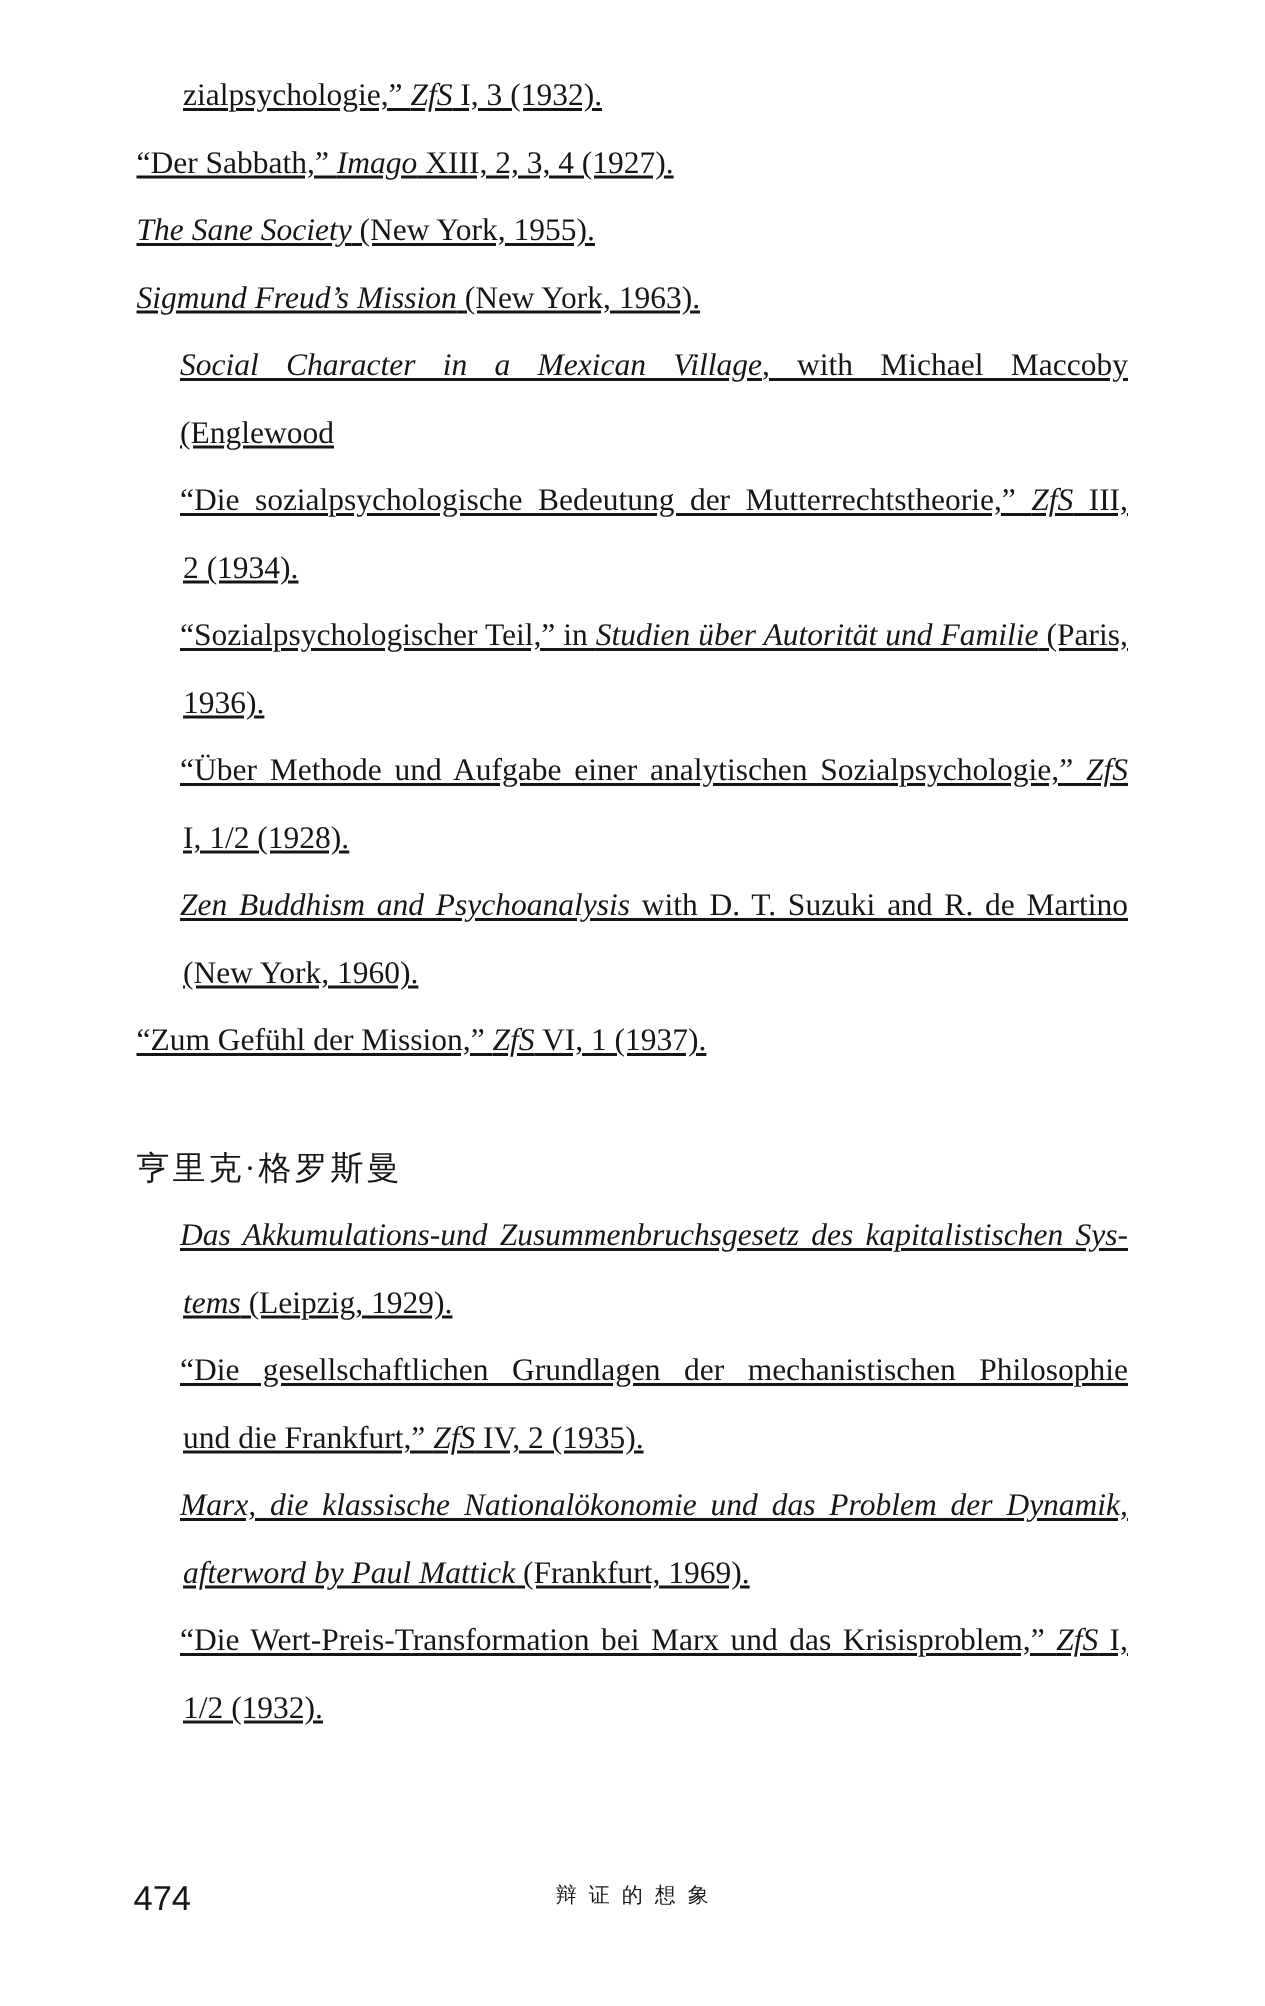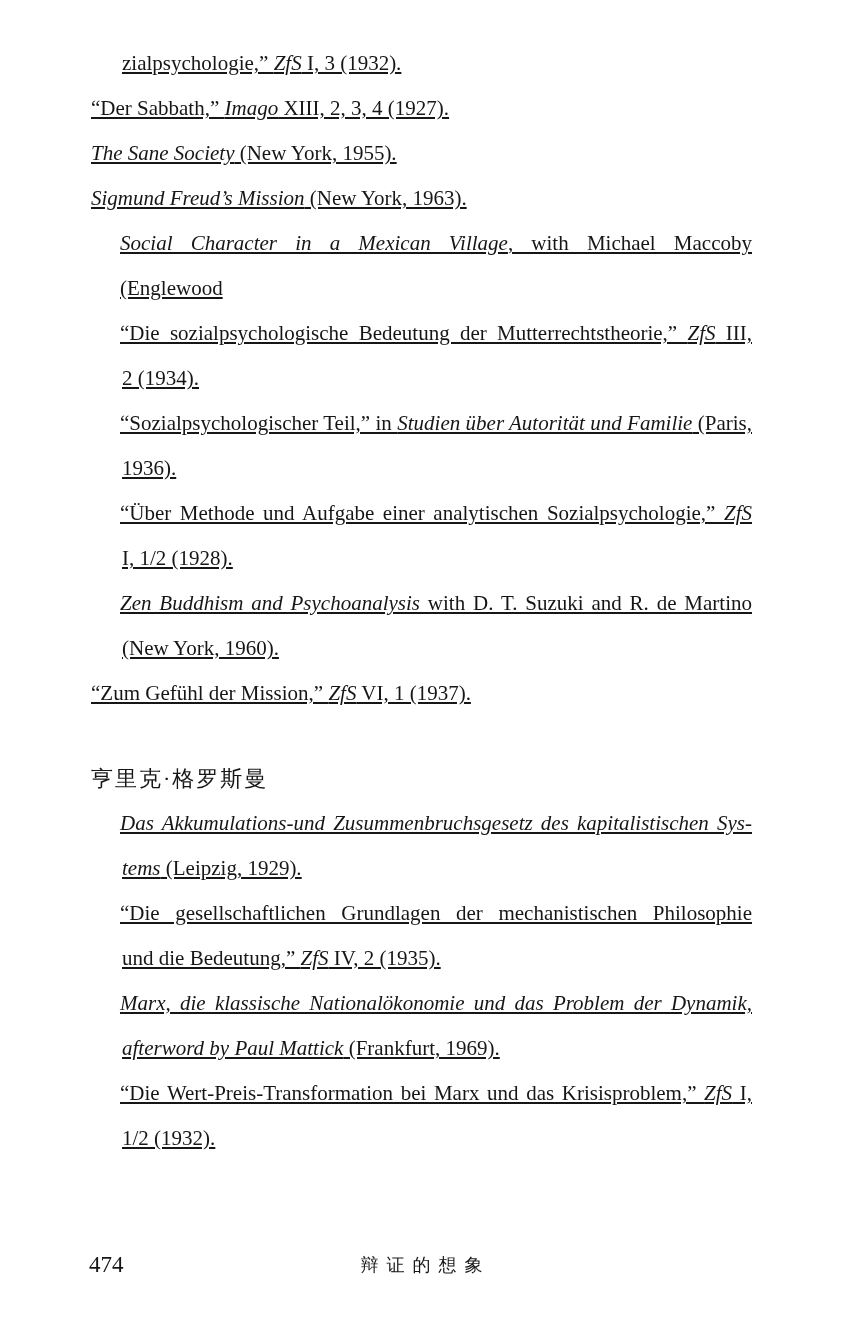--- a/index.html
+++ b/index.html
@@ -35,31 +35,31 @@
   .heading {
     font-size: 22px;
     line-height: 45px;
     margin-top: 40px;
     letter-spacing: 2px;
   }
   .footer-pagenum {
     position: absolute;
     left: 89px;
     top: 1252px;
-    font-family: Liberation Serif, serif;
+    font-family: Liberation Sans, sans-serif;
     font-size: 23px;
     line-height: 26px;
   }
   .footer-title {
     position: absolute;
     left: 0;
     right: 0;
     top: 1255px;
     text-align: center;
-    font-size: 18px;
+    font-size: 14px;
     line-height: 20px;
     letter-spacing: 8px;
     text-indent: 8px;
   }
 </style>
 </head>
 <body>
 
 <main>
   <div class="content">
@@ -97,21 +97,21 @@
       <div class="entry">
         <div class="line"><span>“Zum Gefühl der Mission,” </span><em>ZfS</em><span> VI, 1 (1937).</span></div>
       </div>
       <div class="heading">亨里克·格罗斯曼</div>
       <div class="entry">
         <div class="line just"><em>Das Akkumulations-und Zusummenbruchsgesetz des kapitalistischen Sys-</em></div>
         <div class="line cont"><em>tems</em><span> (Leipzig, 1929).</span></div>
       </div>
       <div class="entry">
         <div class="line just"><span>“Die gesellschaftlichen Grundlagen der mechanistischen Philosophie</span></div>
-        <div class="line cont"><span>und die Bedeutung,” </span><em>ZfS</em><span> IV, 2 (1935).</span></div>
+        <div class="line cont"><span>und die Frankfurt,” </span><em>ZfS</em><span> IV, 2 (1935).</span></div>
       </div>
       <div class="entry">
         <div class="line just"><em>Marx, die klassische Nationalökonomie und das Problem der Dynamik,</em></div>
         <div class="line cont"><em>afterword by Paul Mattick</em><span> (Frankfurt, 1969).</span></div>
       </div>
       <div class="entry">
         <div class="line just"><span>“Die Wert-Preis-Transformation bei Marx und das Krisisproblem,” </span><em>ZfS</em><span> I,</span></div>
         <div class="line cont"><span>1/2 (1932).</span></div>
       </div>
     </div>

